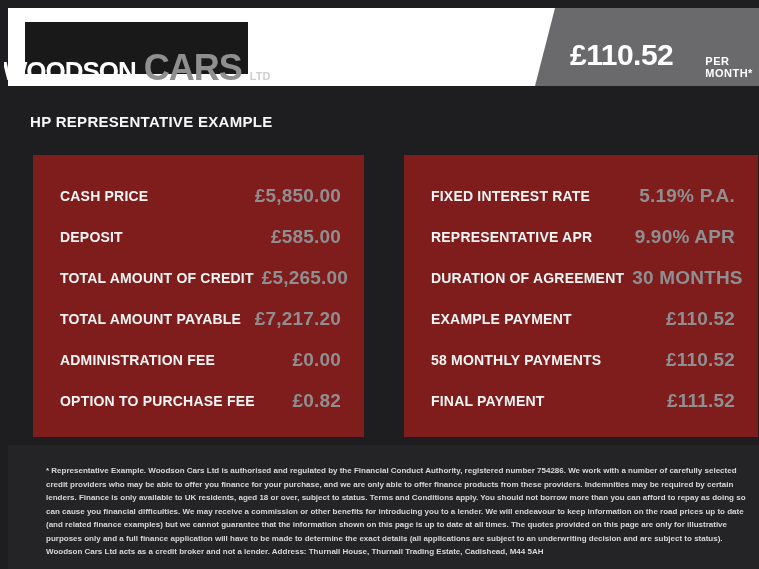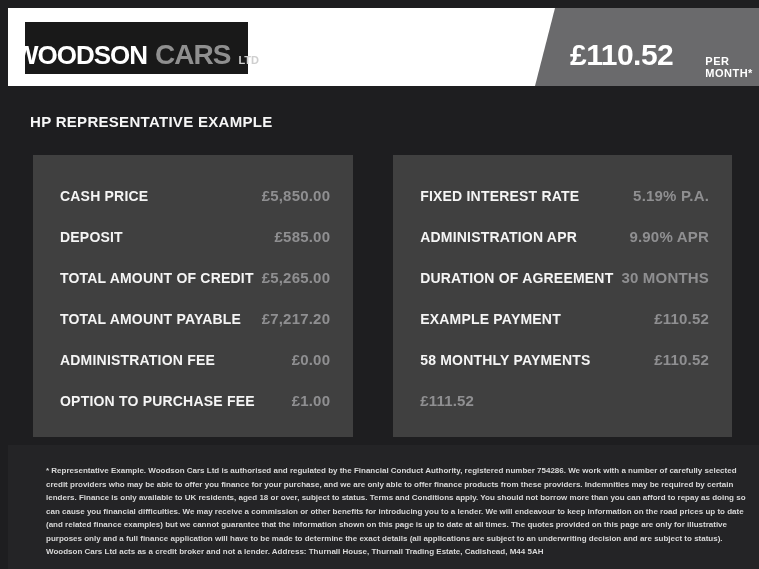--- a/index.html
+++ b/index.html
@@ -7,47 +7,47 @@
   body { font-family:"Liberation Sans", sans-serif; background:#1e1e20; }
 
   
   .header { position:relative; width:759px; height:78px; background:#ffffff; }
   .logo-box {
     position:absolute; left:17px; top:14px; width:223px; height:52px;
     background:#191919; display:flex; align-items:baseline; justify-content:center;
     padding-top:13px;
   }
   .logo-part1 { color:#ffffff; font-weight:bold; font-size:26px; letter-spacing:-1px; }
-  .logo-part2 { color:#8f8f8f; font-weight:bold; font-size:28px; letter-spacing:-1px; }
+  .logo-part2 { color:#8f8f8f; font-weight:bold; font-size:36px; letter-spacing:-1px;margin-top:8px; }
   .logo-part3 { color:#cfcfcf; font-weight:bold; font-size:11px; letter-spacing:0; }
   .price-flag {
     position:absolute; right:0; top:0; width:232px; height:78px;
     background:#6a6a6c;
     clip-path:polygon(20px 0, 100% 0, 100% 100%, 0 100%);
     display:flex; align-items:baseline; padding:26px 0 0 31px;
   }
   .price-amount { color:#ffffff; font-weight:bold; font-size:30px; letter-spacing:-0.5px; }
   .price-per { color:#ffffff; font-weight:bold; font-size:11px; margin-left:24px; letter-spacing:0.5px; }
 
   
   .main { width:613px; height:359px; background:#1e1e20; }
   .page-title {
     color:#f7f7f7; font-weight:bold; font-size:15px; letter-spacing:0.3px;
     padding:23px 0 0 18px;
   }
   .panels { display:flex; margin:21px 17px 0 17px; gap:40px; }
-  .panel { background:#404040; height:282px; padding:20px 0 18px 0; }
+  .panel { background:#7f1d1d; height:282px; padding:20px 0 18px 0; }
   .panel-left  { width:331px; }
   .panel-right { width:354px; }
   .row {
     display:flex; justify-content:space-between; align-items:center;
     height:41px; padding:0 19px 0 23px;
   }
   .row-label { color:#f5f5f5; font-weight:bold; font-size:14px; letter-spacing:0.2px; white-space:nowrap; }
-  .row-value { color:#8f8f91; font-weight:bold; font-size:15px; letter-spacing:0.2px; white-space:nowrap; }
+  .row-value { color:#8f8f91; font-weight:bold; font-size:19px; letter-spacing:0.2px; white-space:nowrap; }
 
   
   .footer {
     width:759px; height:132px; background:#242426;
     padding:15px 16px 0 34px; overflow:hidden;
   }
   .disclaimer {
     color:#d8d8d8; font-weight:bold; font-size:8px; line-height:13.5px;
     letter-spacing:0; text-align:left;
   }
@@ -87,46 +87,47 @@
       <div class="row">
         <span class="row-label">TOTAL AMOUNT PAYABLE</span>
         <span class="row-value">£7,217.20</span>
       </div>
       <div class="row">
         <span class="row-label">ADMINISTRATION FEE</span>
         <span class="row-value">£0.00</span>
       </div>
       <div class="row">
         <span class="row-label">OPTION TO PURCHASE FEE</span>
-        <span class="row-value">£1.00</span>
+        <span class="row-value">£0.82</span>
       </div>
     </div>
 
     <div class="panel panel-right">
       <div class="row">
         <span class="row-label">FIXED INTEREST RATE</span>
         <span class="row-value">5.19% P.A.</span>
       </div>
       <div class="row">
-        <span class="row-label">ADMINISTRATION APR</span>
+        <span class="row-label">REPRESENTATIVE APR</span>
         <span class="row-value">9.90% APR</span>
       </div>
       <div class="row">
         <span class="row-label">DURATION OF AGREEMENT</span>
         <span class="row-value">30 MONTHS</span>
       </div>
       <div class="row">
         <span class="row-label">EXAMPLE PAYMENT</span>
         <span class="row-value">£110.52</span>
       </div>
       <div class="row">
         <span class="row-label">58 MONTHLY PAYMENTS</span>
         <span class="row-value">£110.52</span>
       </div>
       <div class="row">
+        <span class="row-label">FINAL PAYMENT</span>
         <span class="row-value">£111.52</span>
       </div>
     </div>
 
   </div>
 </div>
 
 <div class="footer">
   <div class="disclaimer">* Representative Example. Woodson Cars Ltd is authorised and regulated by the Financial Conduct Authority, registered number 754286. We work with a number of carefully selected credit providers who may be able to offer you finance for your purchase, and we are only able to offer finance products from these providers. Indemnities may be required by certain lenders. Finance is only available to UK residents, aged 18 or over, subject to status. Terms and Conditions apply. You should not borrow more than you can afford to repay as doing so can cause you financial difficulties. We may receive a commission or other benefits for introducing you to a lender. We will endeavour to keep information on the road prices up to date (and related finance examples) but we cannot guarantee that the information shown on this page is up to date at all times. The quotes provided on this page are only for illustrative purposes only and a full finance application will have to be made to determine the exact details (all applications are subject to an underwriting decision and are subject to status). Woodson Cars Ltd acts as a credit broker and not a lender. Address: Thurnall House, Thurnall Trading Estate, Cadishead, M44 5AH</div>
 </div>

